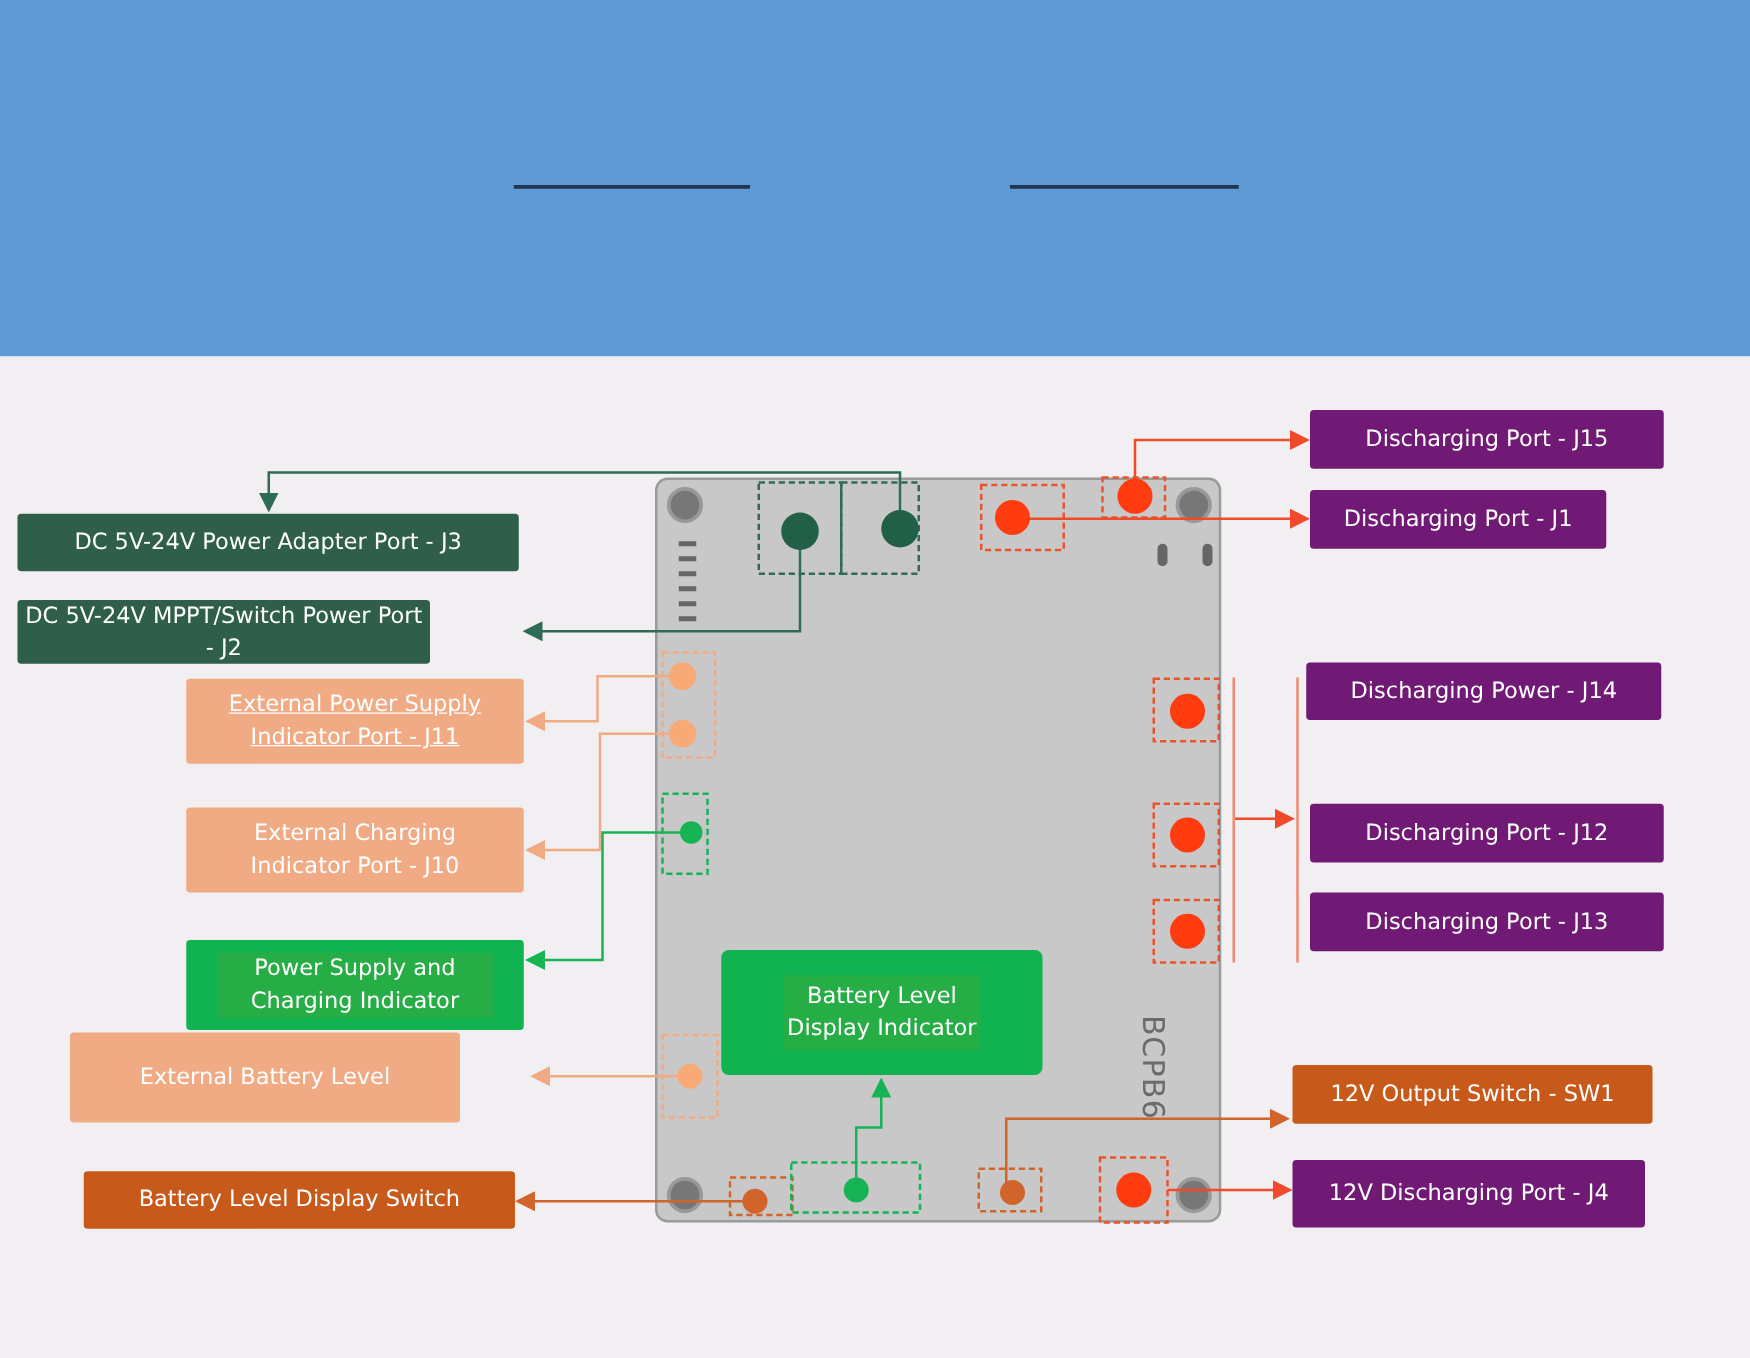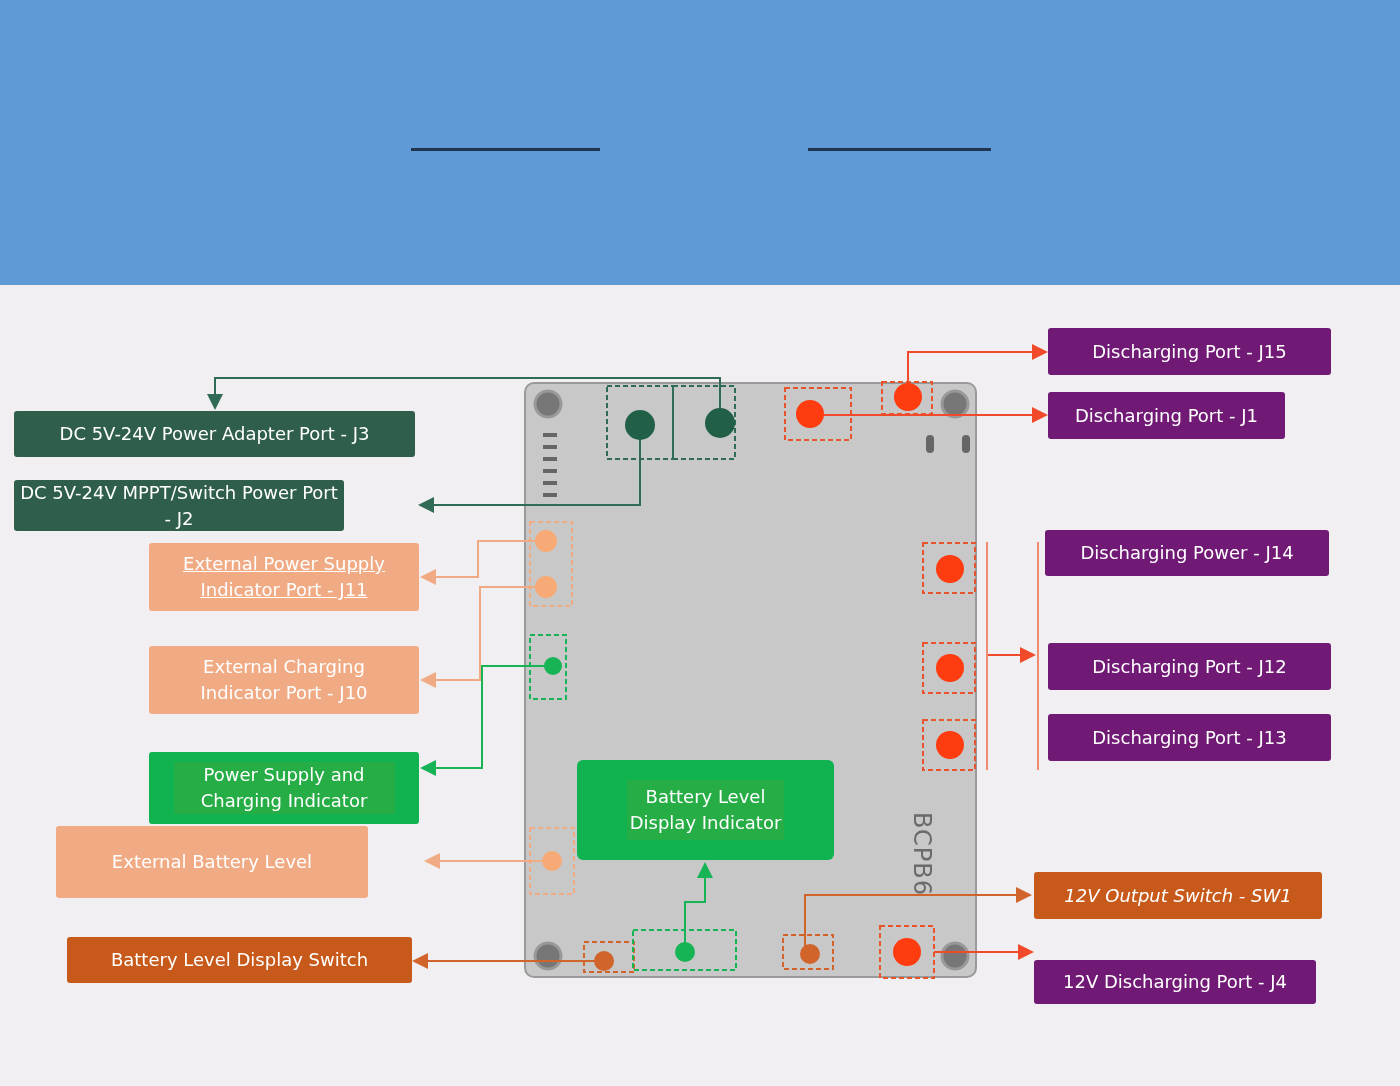--- a/index.html
+++ b/index.html
@@ -168,18 +168,18 @@
 </div>
 <div class="label red" style="left:1045px;top:530px;width:284px;height:46px;">
   <span class="inner">Discharging Power - J14</span>
 </div>
 <div class="label red" style="left:1048px;top:643px;width:283px;height:47px;">
   <span class="inner">Discharging Port - J12</span>
 </div>
 <div class="label red" style="left:1048px;top:714px;width:283px;height:47px;">
   <span class="inner">Discharging Port - J13</span>
 </div>
-<div class="label rust" style="left:1034px;top:872px;width:288px;height:47px;font-style:italic;">
+<div class="label rust" style="left:1034px;top:852px;width:288px;height:47px;">
   <span class="inner">12V Output Switch - SW1</span>
 </div>
-<div class="label red" style="left:1034px;top:960px;width:282px;height:44px;">
+<div class="label red" style="left:1034px;top:928px;width:282px;height:54px;">
   <span class="inner">12V Discharging Port - J4</span>
 </div>
 
 </body></html>

